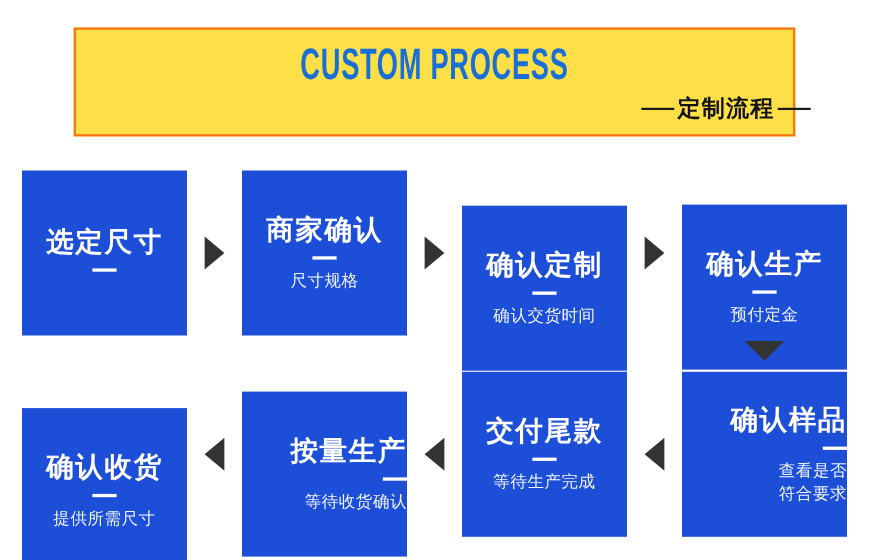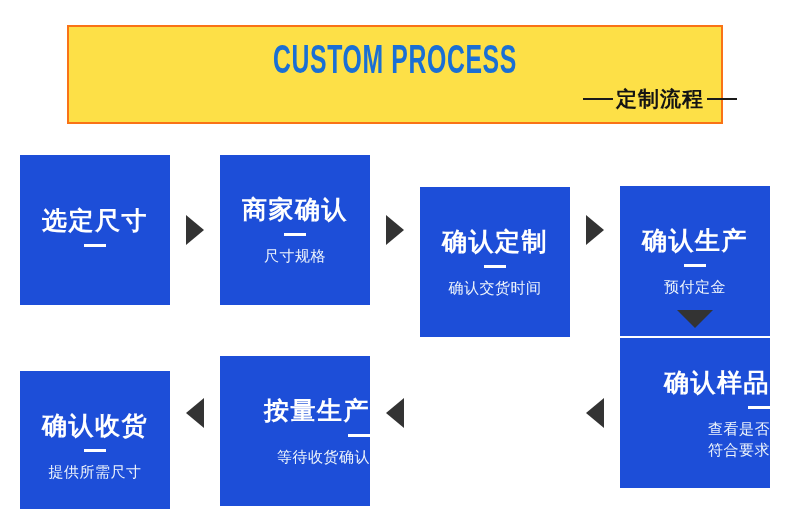--- a/index.html
+++ b/index.html
@@ -170,20 +170,25 @@
 
   <div class="arrow arrow-down" style="left:677px; top:310px;"></div>
 
   <div class="step-box" style="left:620px; top:338px;align-items:flex-end;">
     <div class="step-title">确认样品</div>
     <div class="step-rule"></div>
     <div class="step-desc">查看是否</div>
     <div class="step-desc">符合要求</div>
   </div>
 
+  <div class="step-box" style="left:420px; top:338px;">
+    <div class="step-title">交付尾款</div>
+    <div class="step-rule"></div>
+    <div class="step-desc">等待生产完成</div>
+  </div>
 
   <div class="step-box" style="left:220px; top:356px;align-items:flex-end;">
     <div class="step-title">按量生产</div>
     <div class="step-rule"></div>
     <div class="step-desc">等待收货确认</div>
   </div>
 
   <div class="step-box" style="left:20px; top:338px;margin-top:33px;">
     <div class="step-title">确认收货</div>
     <div class="step-rule"></div>

